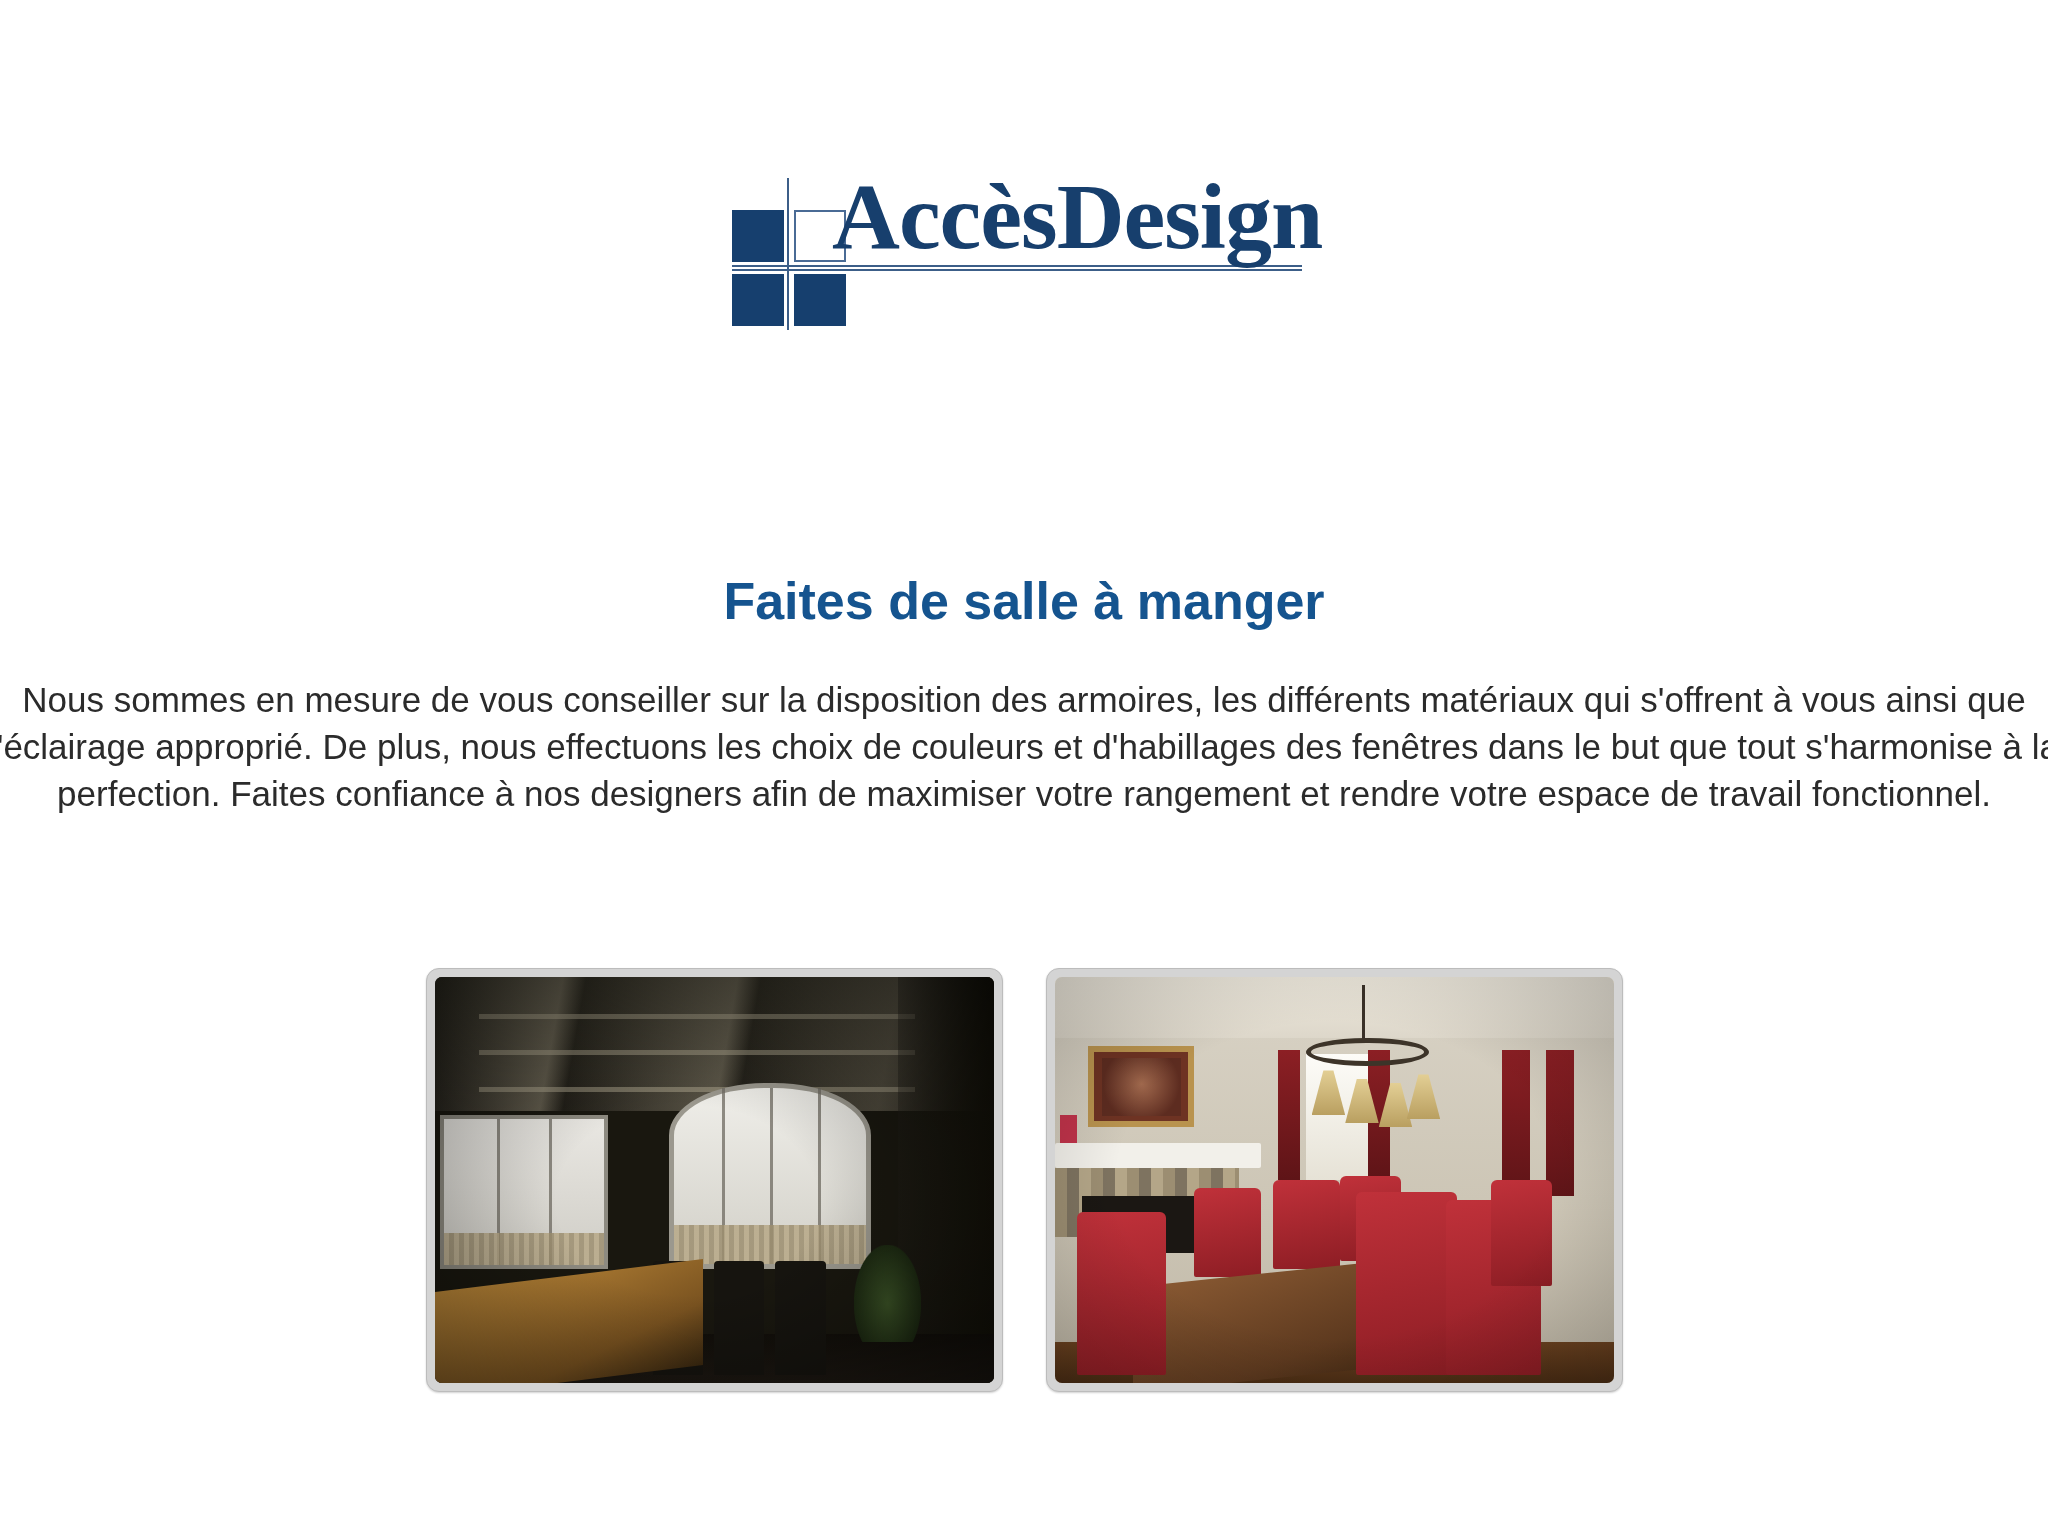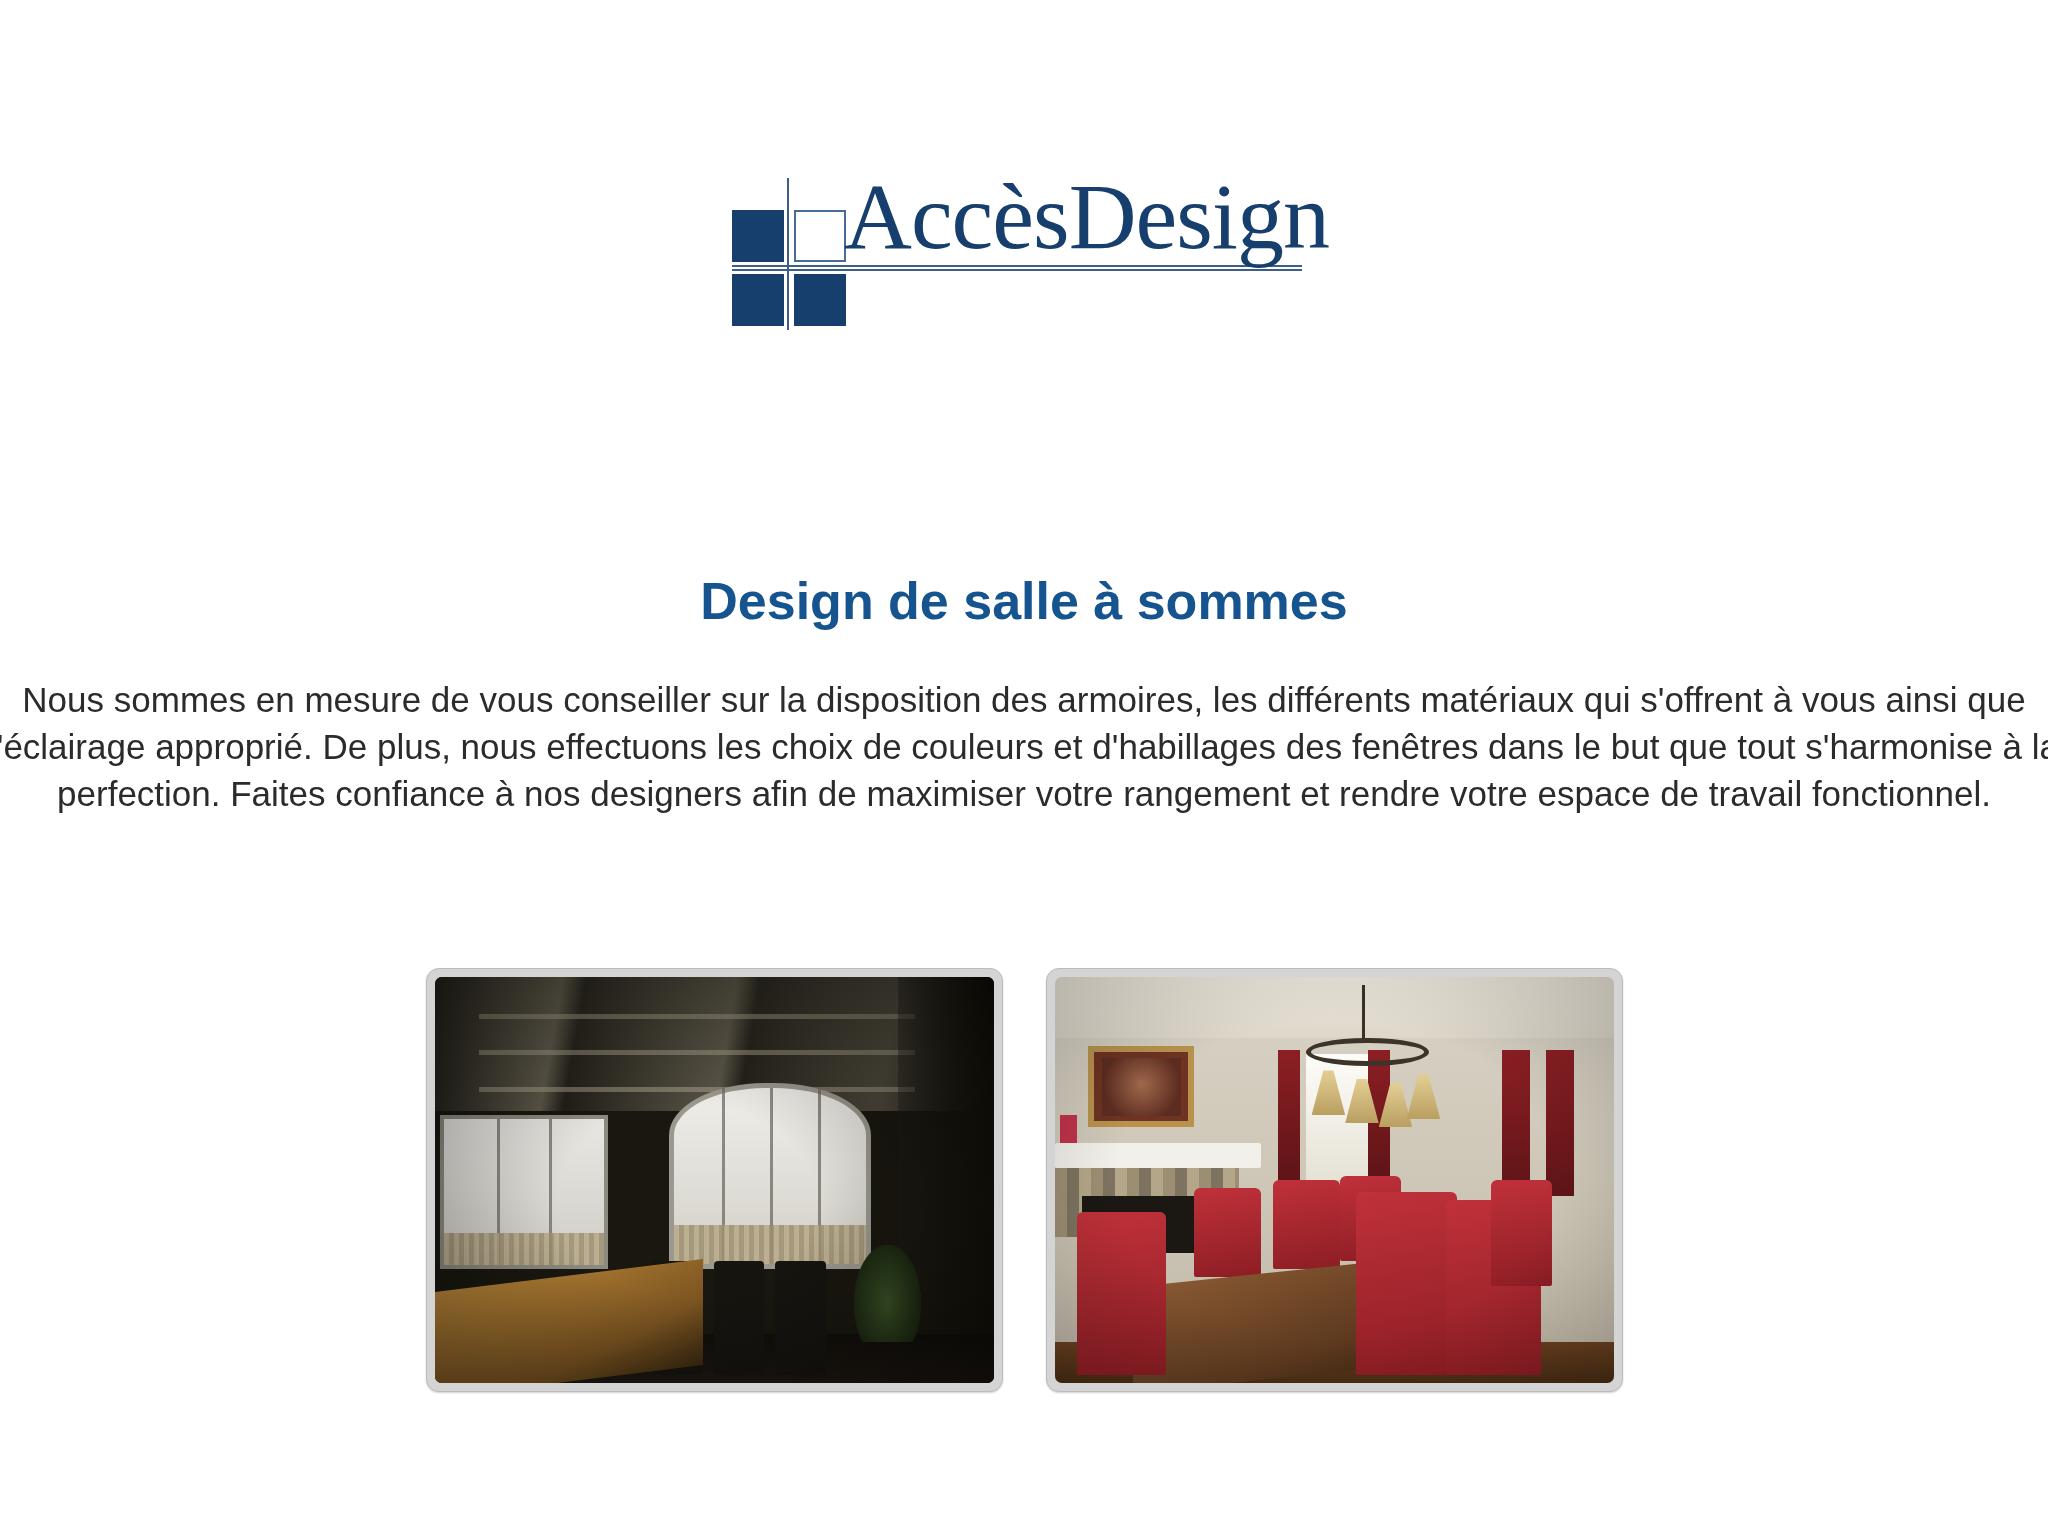--- a/index.html
+++ b/index.html
@@ -61,28 +61,29 @@
   #logo-sq-bl   { left: 8px;   top: 106px; width: 52px; height: 52px; }
   #logo-sq-br   { left: 70px;  top: 106px; width: 52px; height: 52px; }
   #logo-box-tr  { left: 70px;  top: 42px;  width: 52px; height: 52px; }
 
   #logo-vrule   { left: 63px;  top: 10px;  height: 152px; }
   #logo-hrule1  { left: 8px;   top: 97px;  width: 570px; }
   #logo-hrule2  { left: 8px;   top: 101px; width: 570px; }
 
   #logo-wordmark {
     position: absolute;
-    left: 120px;
+    left: 108px;
     top: -2px;
     font-family: "Liberation Serif", "DejaVu Serif", serif;
     font-size: 94px;
     line-height: 100px;
     color: #173f6d;
     letter-spacing: -1px;
     white-space: nowrap;
+    font-weight: bold;
   }
 
   
   #page-title {
     position: absolute;
     left: 0;
     top: 571px;
     width: 2048px;
     text-align: center;
     font-size: 52px;
@@ -280,21 +281,21 @@
       <span class="sq" id="logo-sq-bl"></span>
       <span class="sq" id="logo-sq-br"></span>
       <span class="sq-outline" id="logo-box-tr"></span>
       <span class="rule-v" id="logo-vrule"></span>
       <span class="rule-h" id="logo-hrule1"></span>
       <span class="rule-h" id="logo-hrule2"></span>
       <span id="logo-wordmark">AccèsDesign</span>
     </div>
   </div>
 
-  <h1 id="page-title">Design de salle à sommes</h1>
+  <h1 id="page-title">Faites de salle à manger</h1>
 
   <p id="intro-paragraph">Nous sommes en mesure de vous conseiller sur la disposition des armoires, les différents matériaux qui s'offrent à vous ainsi que l'éclairage approprié. De plus, nous effectuons les choix de couleurs et d'habillages des fenêtres dans le but que tout s'harmonise à la perfection. Faites confiance à nos designers afin de maximiser votre rangement et rendre votre espace de travail fonctionnel.</p>
 
   <div id="gallery">
 
     <div class="photo-frame">
       <div class="photo" id="photo-dining-dark">
         <span class="ceiling"></span>
         <span class="ceiling-beam-h" style="top:9%"></span>
         <span class="ceiling-beam-h" style="top:18%"></span>

